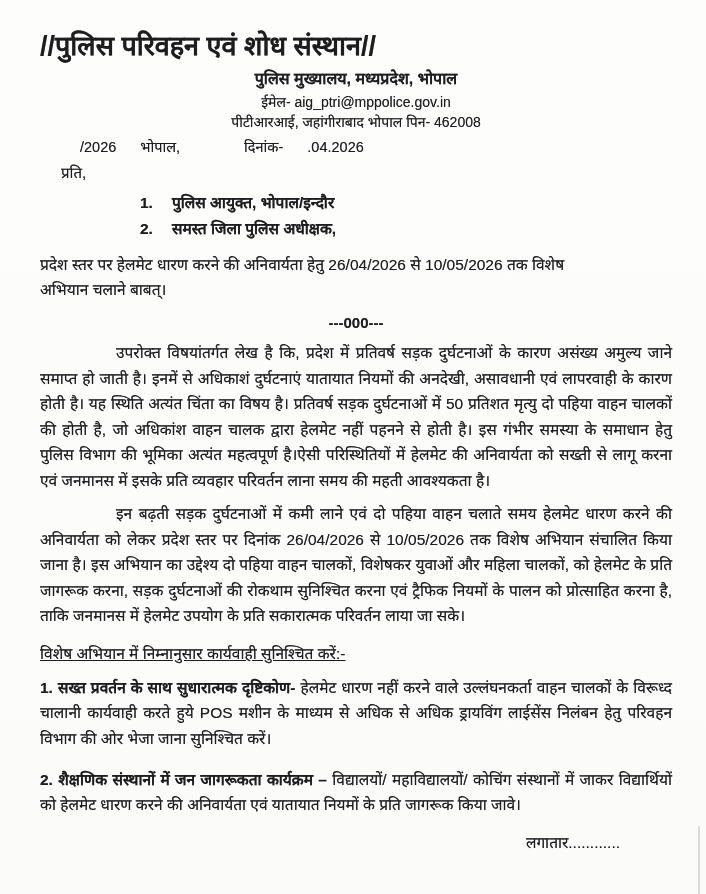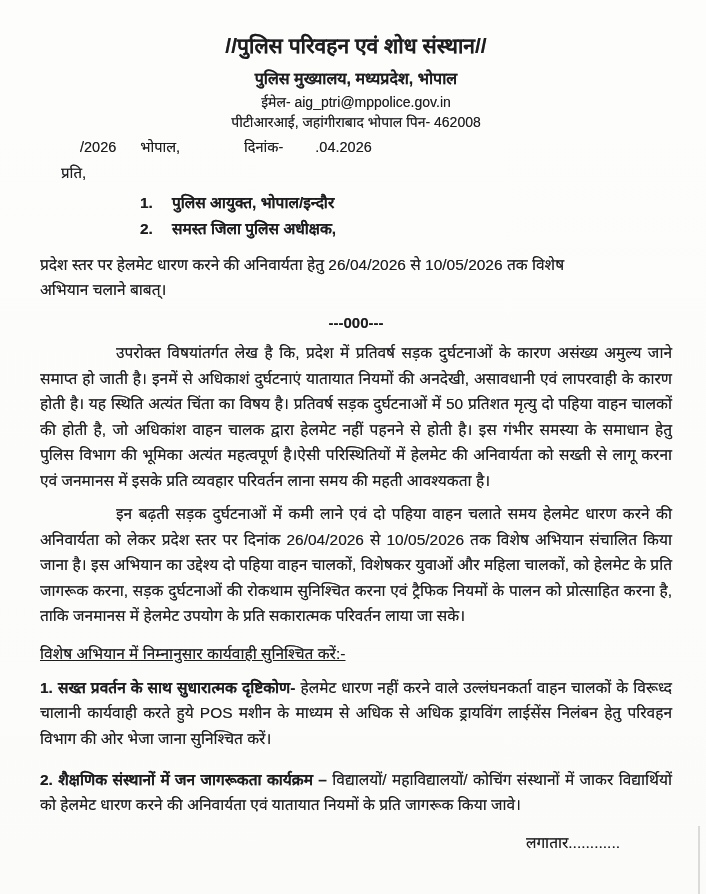--- a/index.html
+++ b/index.html
@@ -9,23 +9,22 @@
     height: 894px;
     box-sizing: border-box;
     background: linear-gradient(180deg, #fdfdfc 0%, #fcfcfb 60%, #fbfbfa 100%);
     color: #1d1d20;
     font-family: "Liberation Sans", "DejaVu Sans", sans-serif;
     padding: 32px 34px 0 40px;
     overflow: hidden;
     text-shadow: 0 0 0.6px rgba(25,25,30,0.55);
   }
   .title {
-    font-size: 21px;
+    font-size: 27px;
     font-weight: bold;
-    text-align: center;
     margin: 0;
     line-height: 28px;
   }
   .subtitle {
     font-size: 16px;
     font-weight: bold;
     text-align: center;
     margin-top: 8px;
     line-height: 21px;
   }
@@ -39,21 +38,21 @@
   .ref-line {
     display: flex;
     font-size: 14.5px;
     line-height: 20px;
     margin-top: 6px;
     white-space: nowrap;
   }
   .ref-year { margin-left: 40px; }
   .ref-place { margin-left: 24px; }
   .ref-date-label { margin-left: 64px; }
-  .ref-date { margin-left: 32px; }
+  .ref-date { margin-left: 24px; }
   .salutation { font-size: 15px; line-height: 20px; margin-top: 6px; margin-left: 21px; }
   .recipients { margin-top: 7px; margin-left: 100px; font-weight: bold; font-size: 15.5px; }
   .recipient-row { display: flex; line-height: 26px; }
   .recipient-num { width: 32px; flex-shrink: 0; }
   .subject-row { display: flex; margin-top: 10px; font-size: 15.5px; }
   .subject-label { width: 85px; padding-left: 15px; box-sizing: border-box; flex-shrink: 0; line-height: 25px; }
   .subject-text { width: 532px; line-height: 25px; }
   .separator { text-align: center; font-size: 15px; font-weight: bold; margin-top: 11px; line-height: 19px; }
   .body-para {
     font-size: 15.5px;

